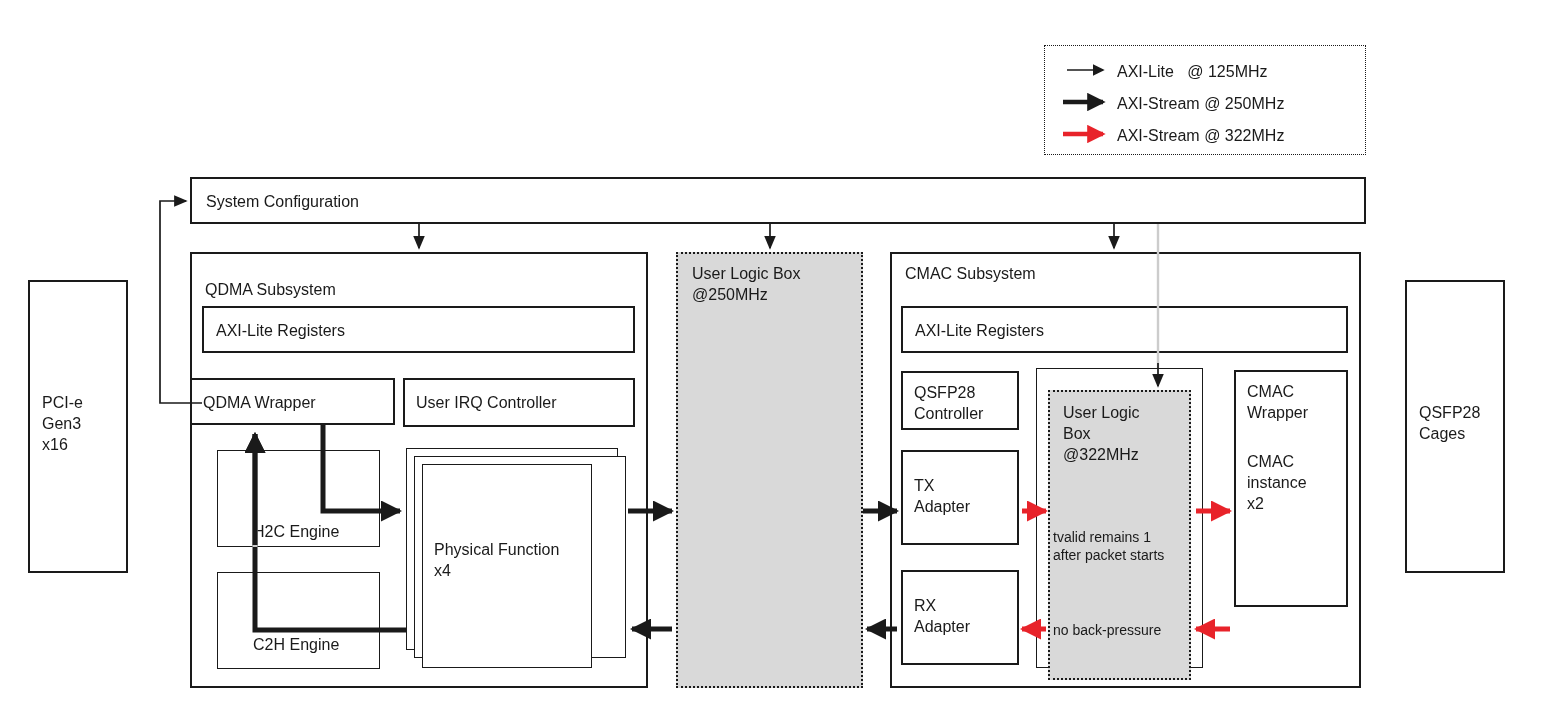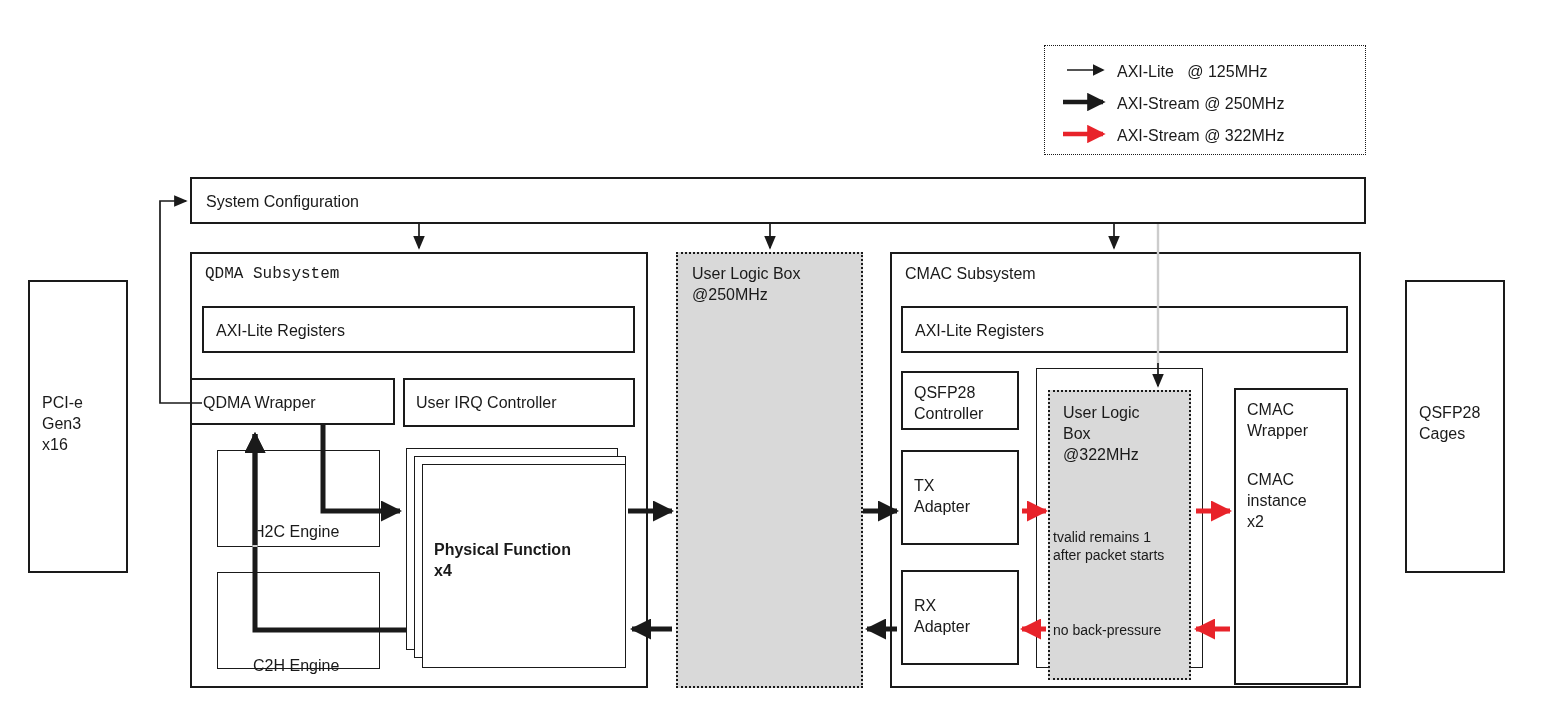--- a/index.html
+++ b/index.html
@@ -91,46 +91,46 @@
     <div class="label" style="left:12px; top:110px;">PCI-e
 Gen3
 x16</div>
   </div>
 
   <div class="box" style="left:190px; top:177px; width:1176px; height:47px;">
     <div class="label" style="left:14px; top:12px;">System Configuration</div>
   </div>
 
   <div class="box" style="left:190px; top:252px; width:458px; height:436px;">
-    <div class="label" style="left:13px; top:10px;font-family:Liberation Mono, monospace;">QDMA Subsystem</div>
+    <div class="label" style="left:13px; top:25px;">QDMA Subsystem</div>
   </div>
 
   <div class="box" style="left:202px; top:306px; width:433px; height:47px;">
     <div class="label" style="left:12px; top:12px;">AXI-Lite Registers</div>
   </div>
 
   <div class="box" style="left:190px; top:378px; width:205px; height:47px;">
     <div class="label" style="left:11px; top:12px;">QDMA Wrapper</div>
   </div>
 
   <div class="box" style="left:403px; top:378px; width:232px; height:49px;">
     <div class="label" style="left:11px; top:12px;">User IRQ Controller</div>
   </div>
 
   <div class="box thin" style="left:217px; top:450px; width:163px; height:97px;">
     <div class="label" style="left:35px; top:70px;">H2C Engine</div>
   </div>
 
   <div class="box thin" style="left:217px; top:572px; width:163px; height:97px;">
-    <div class="label" style="left:35px; top:82px;">C2H Engine</div>
+    <div class="label" style="left:35px; top:61px;">C2H Engine</div>
   </div>
 
   <div class="box thin" style="left:406px; top:448px; width:212px; height:202px;"></div>
   <div class="box thin" style="left:414px; top:456px; width:212px; height:202px;"></div>
-  <div class="box thin" style="left:422px; top:464px; width:204px; height:204px;font-weight:bold;">
+  <div class="box thin" style="left:422px; top:464px; width:170px; height:204px;">
     <div class="label" style="left:11px; top:74px;">Physical Function
 x4</div>
   </div>
 
   <div class="box dotted-box" style="left:676px; top:252px; width:187px; height:436px;">
     <div class="label" style="left:14px; top:9px;">User Logic Box
 @250MHz</div>
   </div>
 
   <div class="box" style="left:890px; top:252px; width:471px; height:436px;">
@@ -160,21 +160,21 @@
 
   <div class="box dotted-box" style="left:1048px; top:390px; width:143px; height:290px;">
     <div class="label" style="left:13px; top:10px;">User Logic
 Box
 @322MHz</div>
     <div class="label small" style="left:3px; top:108px;margin-top:28px;">tvalid remains 1
 after packet starts</div>
     <div class="label small" style="left:3px; top:229px;">no back-pressure</div>
   </div>
 
-  <div class="box" style="left:1234px; top:388px; width:114px; height:297px;">
+  <div class="box" style="left:1234px; top:370px; width:114px; height:237px;">
     <div class="label" style="left:11px; top:9px;">CMAC
 Wrapper</div>
     <div class="label" style="left:11px; top:79px;">CMAC
 instance
 x2</div>
   </div>
 
   <div class="box" style="left:1405px; top:280px; width:100px; height:293px;">
     <div class="label" style="left:12px; top:120px;">QSFP28
 Cages</div>

